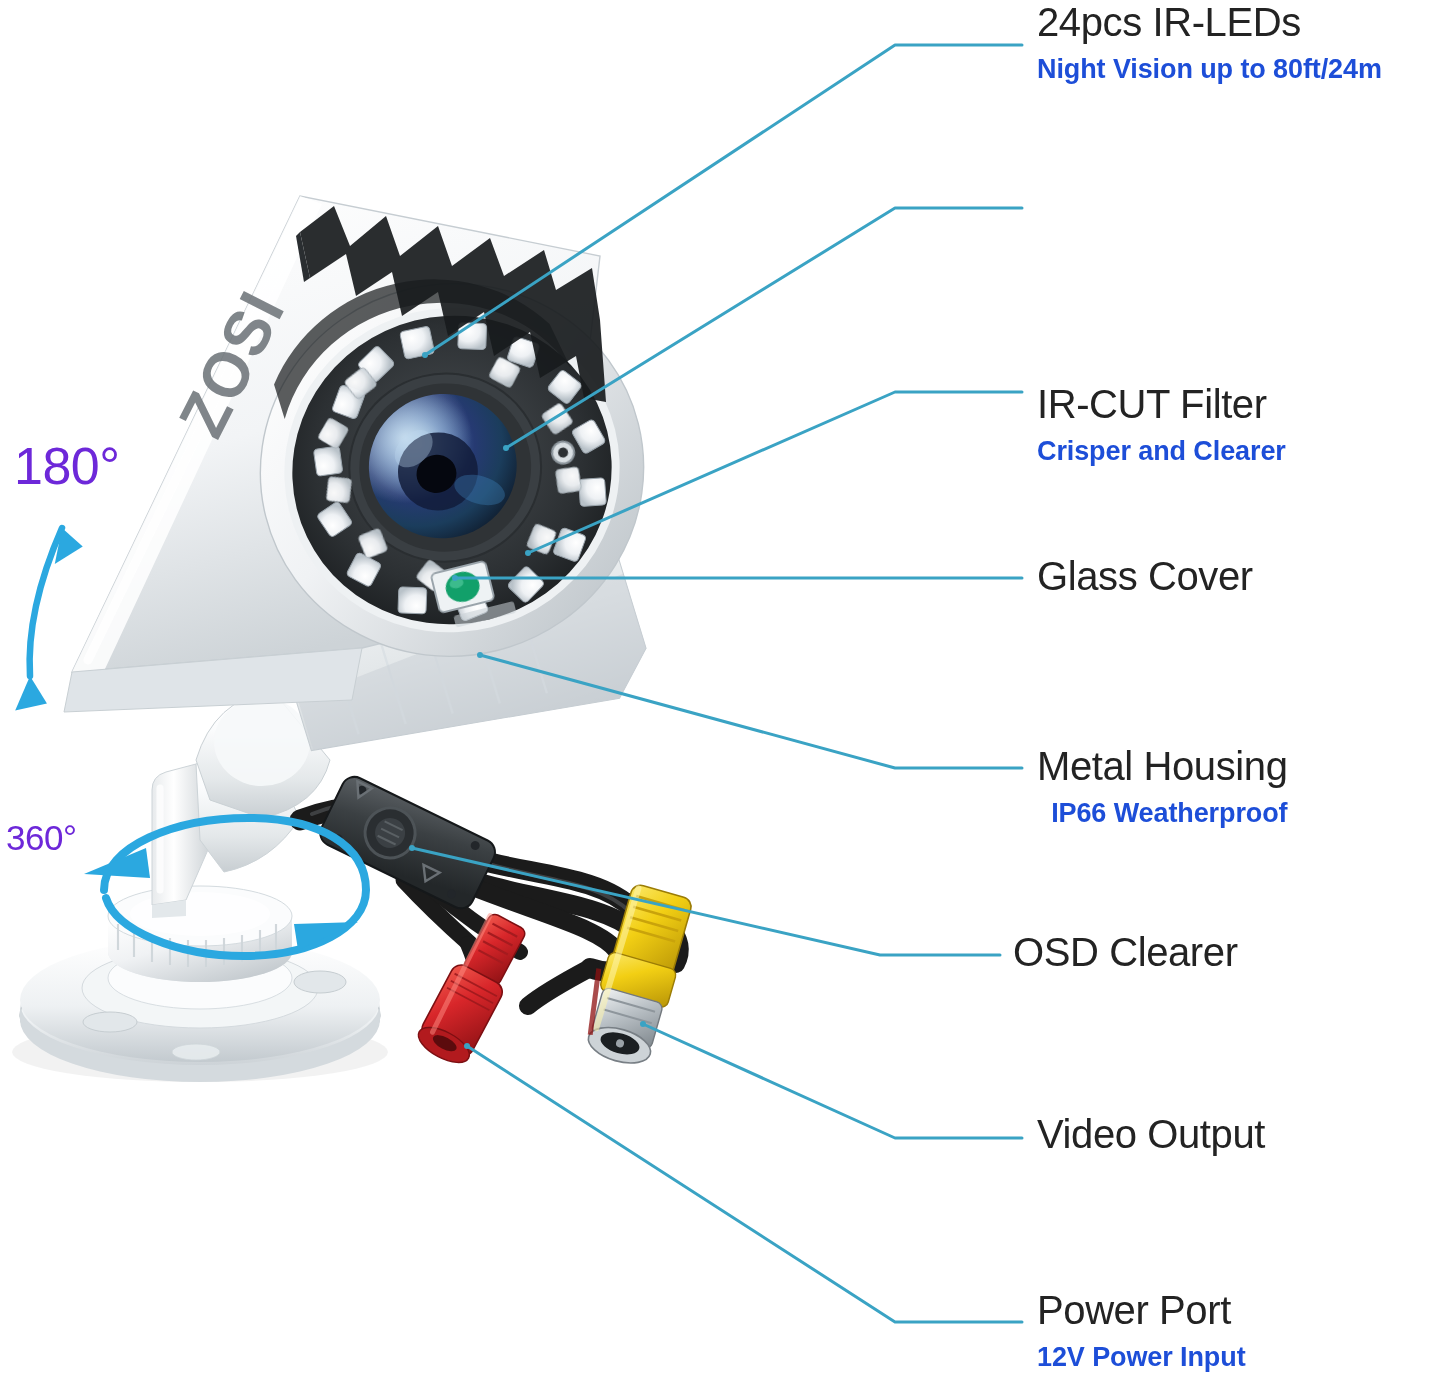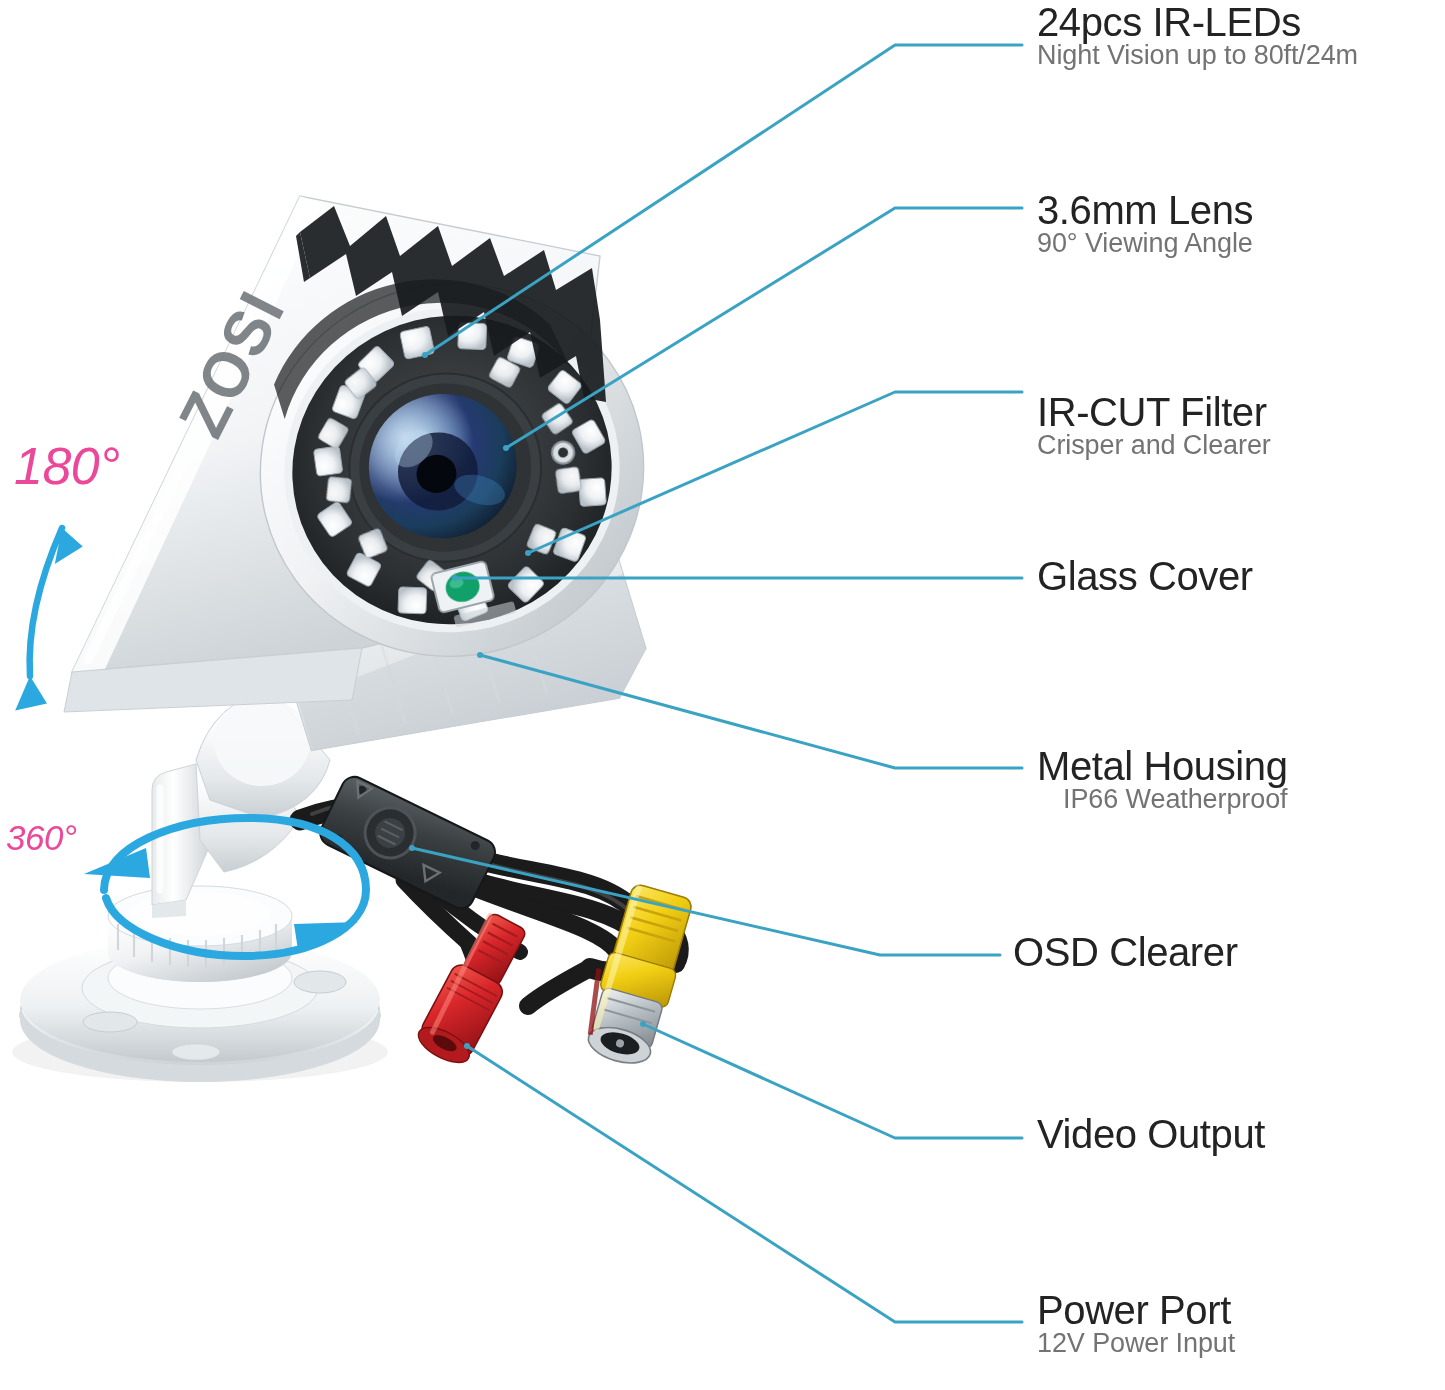--- a/index.html
+++ b/index.html
@@ -11,28 +11,28 @@
   }
   #stage{position:absolute;inset:0;width:1445px;height:1390px;}
 
   
   .callout{position:absolute;}
   .callout .c-title{
     font-size:40px;font-weight:400;color:#232323;letter-spacing:-0.4px;
     line-height:1.0;white-space:nowrap;
   }
   .callout .c-sub{
-    font-size:27px;font-weight:400;color:#737373;letter-spacing:-0.1px;
-    line-height:1.0;margin-top:0;white-space:nowrap;
+    font-size:27px;font-weight:700;color:#1d4ed8;letter-spacing:-0.1px;
+    line-height:1.0;margin-top:14px;white-space:nowrap;
   }
 
   
   .rot-label{
-    position:absolute;color:#ec4899;font-weight:400;letter-spacing:-0.5px;
-    line-height:1;white-space:nowrap;font-style:italic;
+    position:absolute;color:#6d28d9;font-weight:400;letter-spacing:-0.5px;
+    line-height:1;white-space:nowrap;
   }
   #rot180{left:14px;top:440px;font-size:52px;}
   #rot360{left:6px;top:820px;font-size:35px;}
 
   .svg-layer{position:absolute;left:0;top:0;width:1445px;height:1390px;overflow:visible;}
   #leaders{z-index:6;}
   #camera{z-index:4;}
   #rotarrows{z-index:5;}
   .labels-layer{position:absolute;left:0;top:0;width:1445px;height:994px;z-index:7;}
 </style>
@@ -380,25 +380,21 @@
         <polyline points="467,1046 895,1322 1022,1322"></polyline>
         <circle cx="467" cy="1046" r="3" fill="#3AA3C4" stroke="none"></circle>
       </g>
   </svg>
 
   <div class="labels-layer" id="labels-layer">
       <div class="callout" style="left: 1037px; top: 2px;">
         <div class="c-title">24pcs IR-LEDs</div>
         <div class="c-sub">Night Vision up to 80ft/24m</div>
       </div>
-      <div class="callout" style="left: 1037px; top: 190px;">
-        <div class="c-title">3.6mm Lens</div>
-        <div class="c-sub">90° Viewing Angle</div>
-      </div>
-      <div class="callout" style="left: 1037px; top: 392px;">
+      <div class="callout" style="left: 1037px; top: 384px;">
         <div class="c-title">IR-CUT Filter</div>
         <div class="c-sub">Crisper and Clearer</div>
       </div>
       <div class="callout" style="left: 1037px; top: 556px;">
         <div class="c-title">Glass Cover</div>
       </div>
       <div class="callout" style="left: 1037px; top: 746px; text-align: right;">
         <div class="c-title">Metal Housing</div>
         <div class="c-sub">IP66 Weatherproof</div>
       </div>

